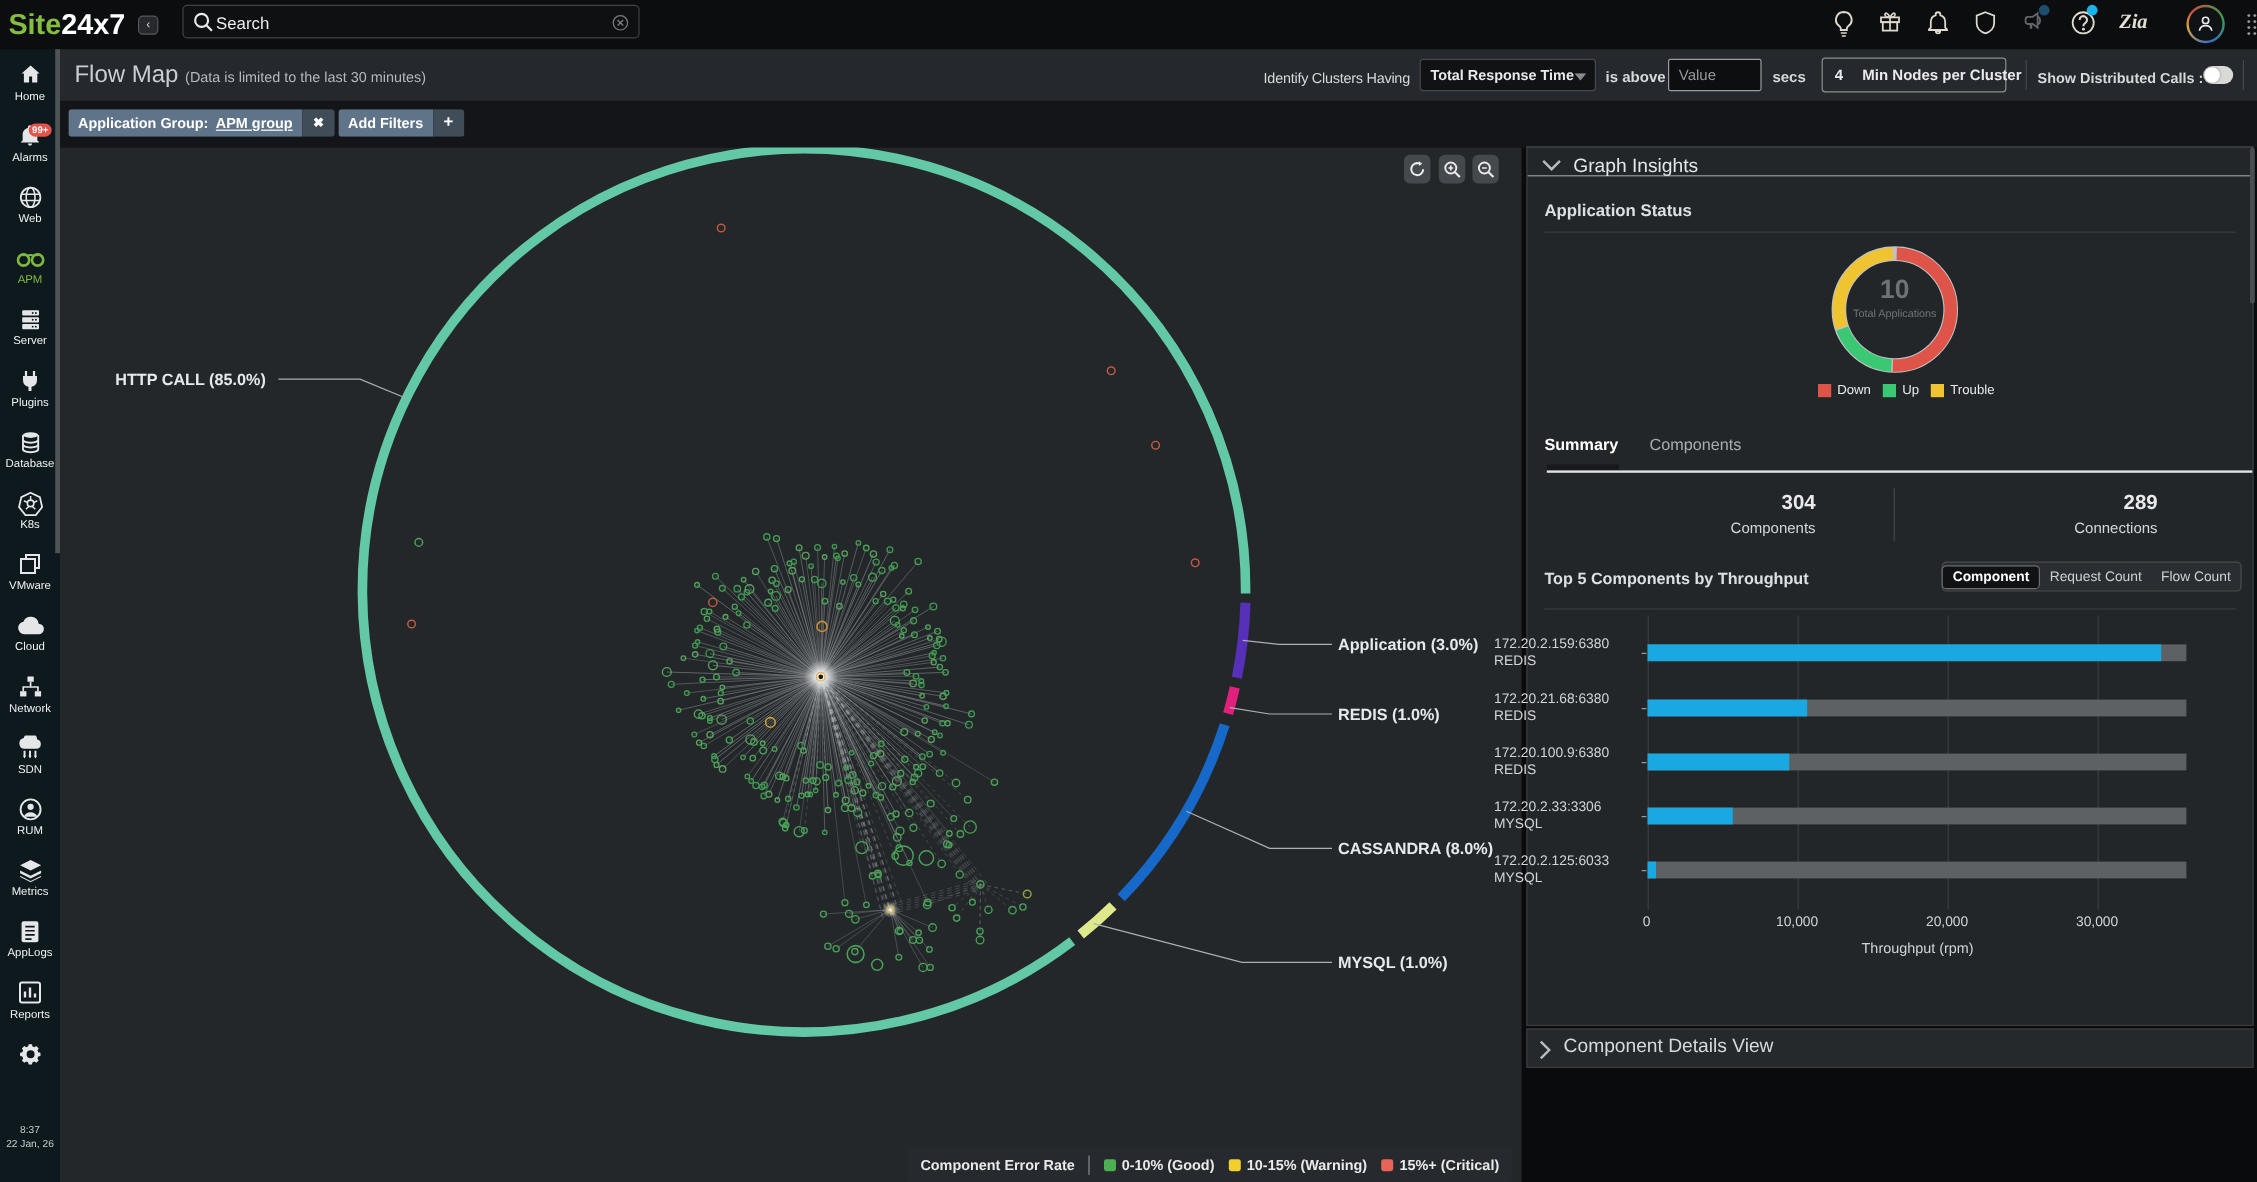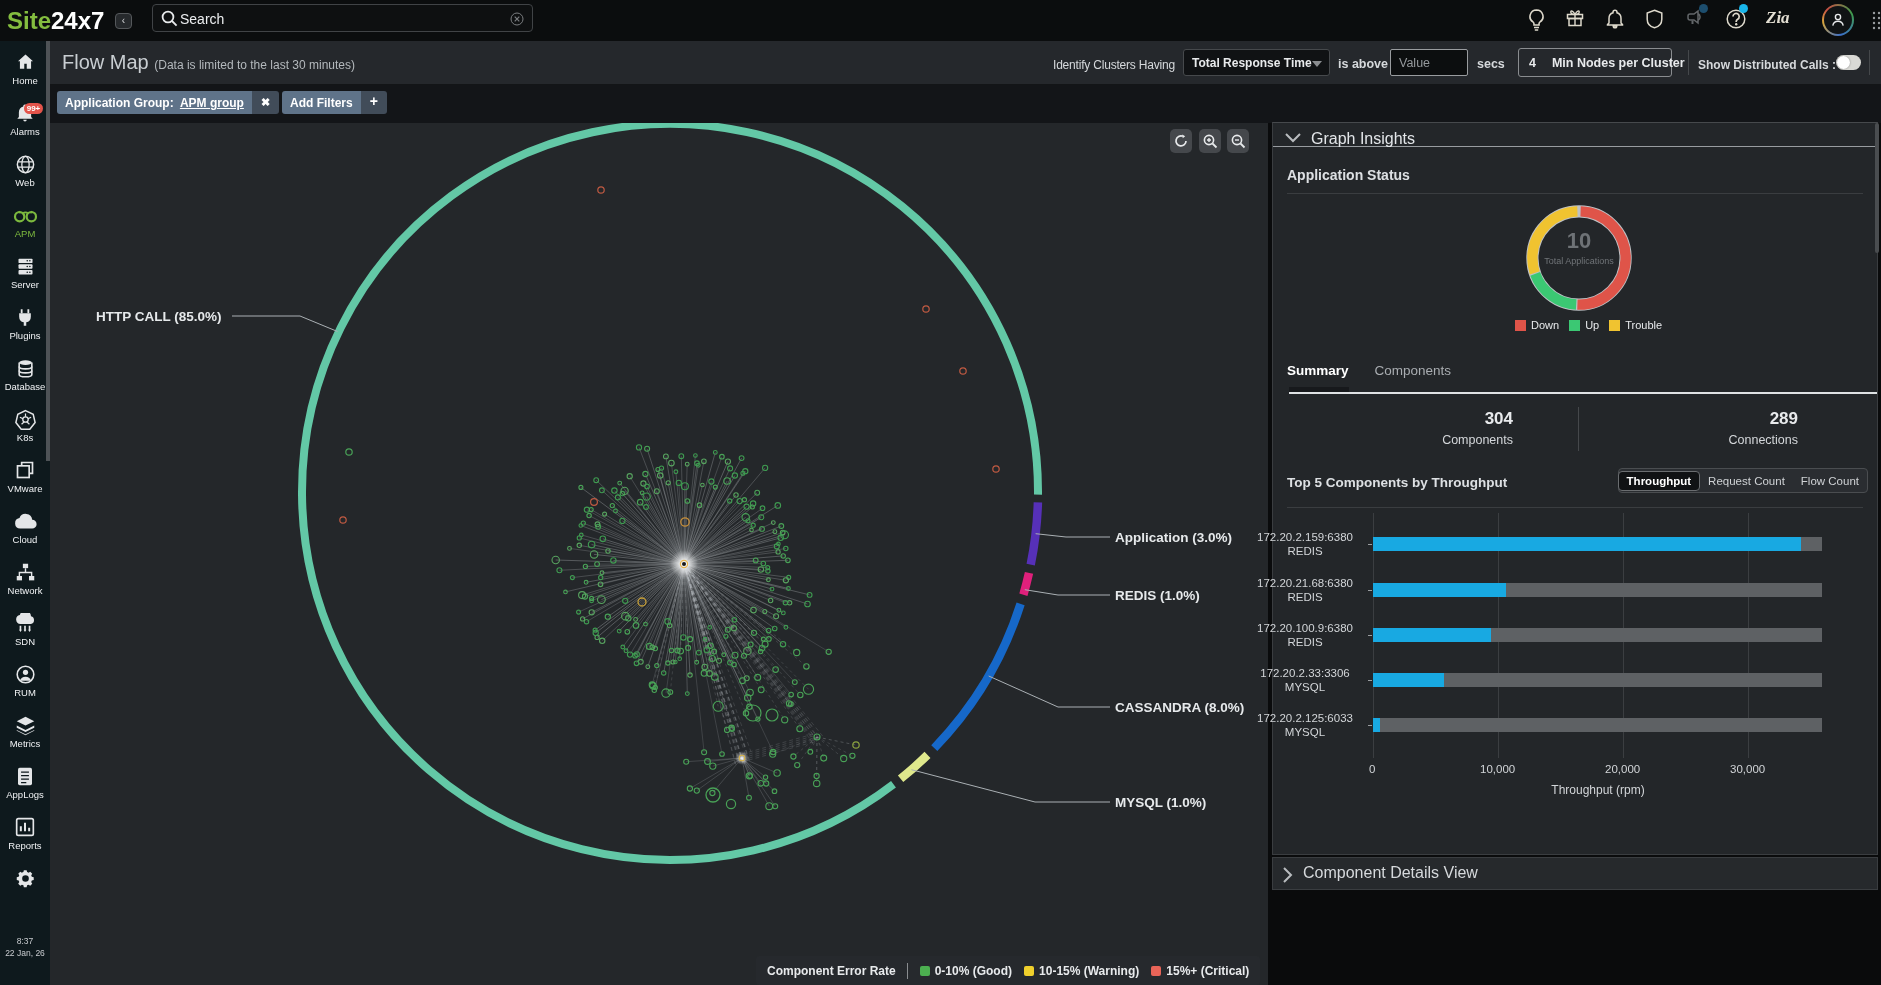--- a/index.html
+++ b/index.html
@@ -59,21 +59,21 @@
 .statl{font-size:12.5px;margin-top:4px;color:#d4d7da}
 .statdiv{position:absolute;left:305px;top:284px;width:1px;height:44px;background:#45484b}
 .top5{position:absolute;left:14px;top:352px;font-size:13.5px;font-weight:bold;color:#dde0e3}
 .btng{position:absolute;right:9px;top:345px;height:25px;border:1px solid #4a4d50;border-radius:4px;background:#2a2d31;display:flex;font-size:11.5px;color:#cfd2d5;align-items:center}
 .btng .on{background:#101214;border:1px solid #6a6d70;border-radius:4px;color:#fff;font-weight:bold;padding:3px 8px;margin:-1px 0 -1px -1px;white-space:nowrap}
 .btng span{padding:3px 8px;white-space:nowrap}
 
 .grid{position:absolute;width:1px;background:#3b3e41;top:390px;height:245px}
 .brow .trk{position:absolute;height:14px;background:#5e6164}
 .brow .val{position:absolute;height:14px;background:#18a9e2}
-.ylab{position:absolute;width:120px;text-align:center;font-size:11.5px;color:#d2d5d8;line-height:14px}
+.ylab{position:absolute;width:120px;text-align:left;font-size:11.5px;color:#d2d5d8;line-height:14px}
 .tick{position:absolute;width:4px;height:1px;background:#9a9da0}
 .xlab{position:absolute;top:640px;font-size:11.5px;color:#d2d5d8}
 .xtitle{position:absolute;top:660px;left:100px;width:450px;text-align:center;font-size:12px;color:#d2d5d8}
 
 #cdv{position:absolute;left:1272px;top:857px;width:606px;height:33px;background:#26292c;border:1px solid #3a3d40}
 #cdv .t{position:absolute;left:30px;top:6px;font-size:16px;color:#d6d9dc}
 .rscroll{position:absolute;left:1875px;top:123px;width:4px;height:130px;background:#4a4d50;border-radius:2px}
 </style></head>
 <body>
 <div id="stage">
@@ -1029,21 +1029,21 @@
         <div class="statl">Components</div>
       </div>
 <div class="stat" style="left:375px;top:286px;width:150px">
         <div class="statn">289</div>
         <div class="statl">Connections</div>
       </div>
 <div class="statdiv"></div>
 <div class="top5">Top 5 Components by Throughput</div>
       <div class="abs" style="left:14px;top:384px;width:576px;height:1px;background:#3a3d40"></div>
 <div class="btng">
-        <span class="on">Throughput</span>
+        <span class="on">Component</span>
         <span>Request Count</span>
         <span>Flow Count</span>
       </div>
 <div class="grid" style="left:100px"></div>
       <div class="grid" style="left:225px"></div>
       <div class="grid" style="left:350px"></div>
       <div class="grid" style="left:475px"></div>
       <div class="brow">
         <div class="trk" style="left:100px;top:414px;width:449px"></div>
         <div class="val" style="left:100px;top:414px;width:428px"></div>

